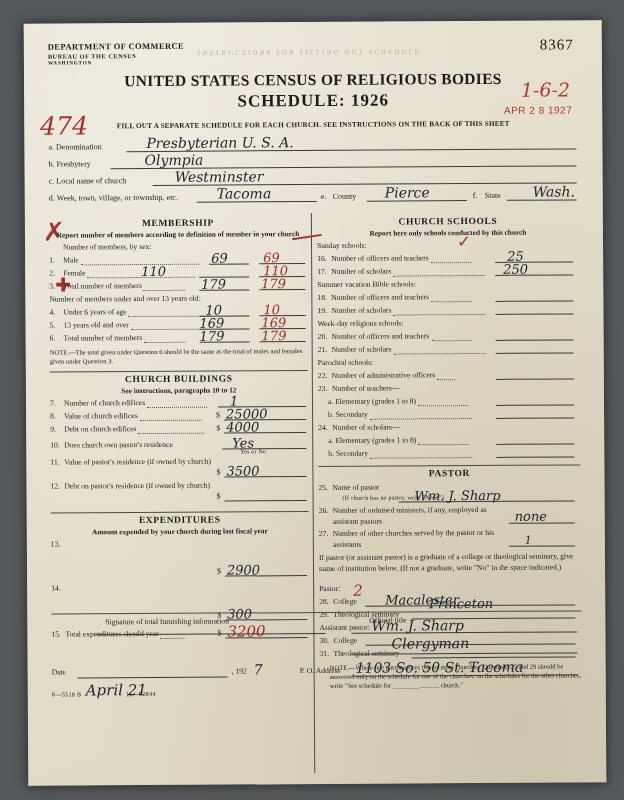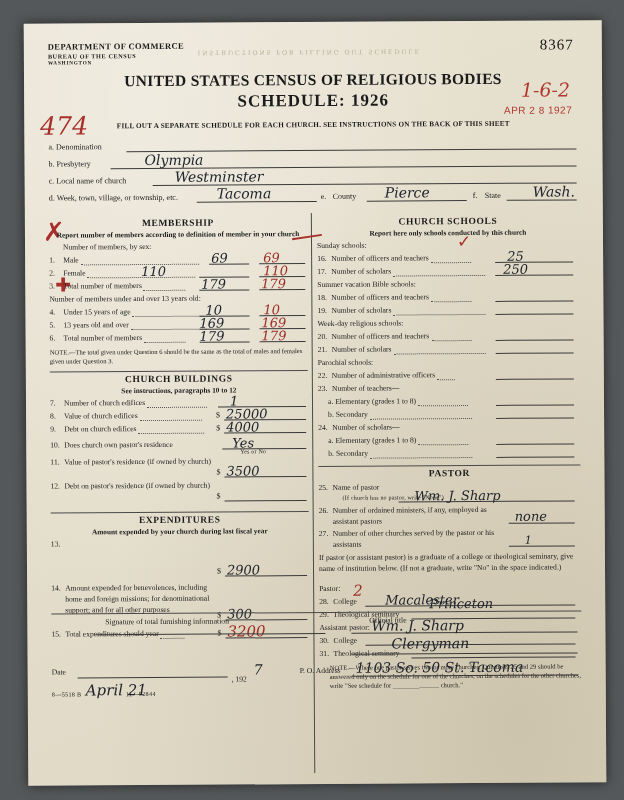--- a/index.html
+++ b/index.html
@@ -312,20 +312,21 @@
       <div class="red-x1">✗</div>
       <div class="red-x2">✚</div>
       <div class="red-check">✓</div>
 
       <div class="idblock">
 
         <div class="idrow">
           <span class="idlabel">a.</span>
           <span class="idlabel">Denomination</span>
           <span class="dotline" style="left:78px; width:450px;"></span>
+          <span class="idval hand" style="left:98px;">Presbyterian U. S. A.</span>
         </div>
 
         <div class="idrow">
           <span class="idlabel">b.</span>
           <span class="idlabel">Presbytery</span>
           <span class="dotline" style="left:62px; width:466px;"></span>
           <span class="idval hand" style="left:96px;">Olympia</span>
         </div>
 
         <div class="idrow">
@@ -396,21 +397,21 @@
             <span class="ans hand-red" style="left:212px; bottom:2px;">179</span>
           </div>
 
           <div class="qrow" style="padding-left:0;">
             <span>Number of members under and over 13 years old:</span>
           </div>
 
           <div class="qrow">
             <span class="qnum"></span>
             <span class="qnum" style="left:0;">4.</span>
-            <span>Under 15 years of age</span>
+            <span>Under 6 years of age</span>
             <span class="leader" style="width:82px;"></span>
             <span class="ansline" style="left:150px; bottom:1px; width:50px;"></span>
             <span class="ansline" style="left:210px; bottom:1px; width:46px;"></span>
             <span class="ans hand" style="left:156px; bottom:2px;">10</span>
             <span class="ans hand-red" style="left:214px; bottom:2px;">10</span>
           </div>
 
           <div class="qrow">
             <span class="qnum">5.</span>
             <span>13 years old and over</span>
@@ -491,21 +492,20 @@
 
           <div class="qrow" style="min-height:42px;">
             <span class="qnum">13.</span>
             <span style="position:absolute; left:166px; bottom:3px; font-size:8px;">$</span>
             <span class="ansline" style="left:174px; bottom:3px; width:82px;"></span>
             <span class="ans hand" style="left:176px; bottom:4px;">2900</span>
           </div>
 
           <div class="qrow" style="min-height:42px; margin-top:2px;">
             <span class="qnum">14.</span>
-            <span style="display:inline-block; width:152px;">Amount expended for benevolences, including home and foreign missions; for denominational support; and for all other purposes</span>
             <span style="position:absolute; left:166px; bottom:3px; font-size:8px;">$</span>
             <span class="ansline" style="left:174px; bottom:3px; width:82px;"></span>
             <span class="ans hand" style="left:176px; bottom:4px;">300</span>
           </div>
 
           <div class="qrow" style="margin-top:4px;">
             <span class="qnum">15.</span>
             <span>Total expenditures should year</span>
             <span class="leader" style="width:24px;"></span>
             <span style="position:absolute; left:166px; bottom:1px; font-size:8px;">$</span>
@@ -683,21 +683,21 @@
 
         <div class="sigrow" style="height:24px;">
           <span class="hand" style="position:absolute; left:340px; top:-2px; font-size:14px;">Clergyman</span>
           <span class="ansline" style="left:300px; top:16px; width:226px;"></span>
         </div>
 
         <div class="footline">
           <span style="position:absolute; left:0; top:4px;">Date</span>
           <span class="ansline" style="left:26px; top:14px; width:150px;"></span>
           <span class="hand" style="position:absolute; left:34px; top:-2px; font-size:15px;margin-top:20px;">April 21</span>
-          <span style="position:absolute; left:180px; top:12px;">, 192</span>
+          <span style="position:absolute; left:180px; top:4px;">, 192</span>
           <span class="hand" style="position:absolute; left:202px; top:-1px; font-size:14px;">7</span>
 
           <span style="position:absolute; left:248px; top:4px;">P. O. Address</span>
           <span class="ansline" style="left:300px; top:14px; width:226px;"></span>
           <span class="hand" style="position:absolute; left:304px; top:-2px; font-size:14px;">1103 So. 50 St. Tacoma</span>
         </div>
 
         <div style="position:relative; height:12px;">
           <span class="formcode">8—5518 B</span>
           <span class="formcode" style="left:74px;">11—92844</span>

